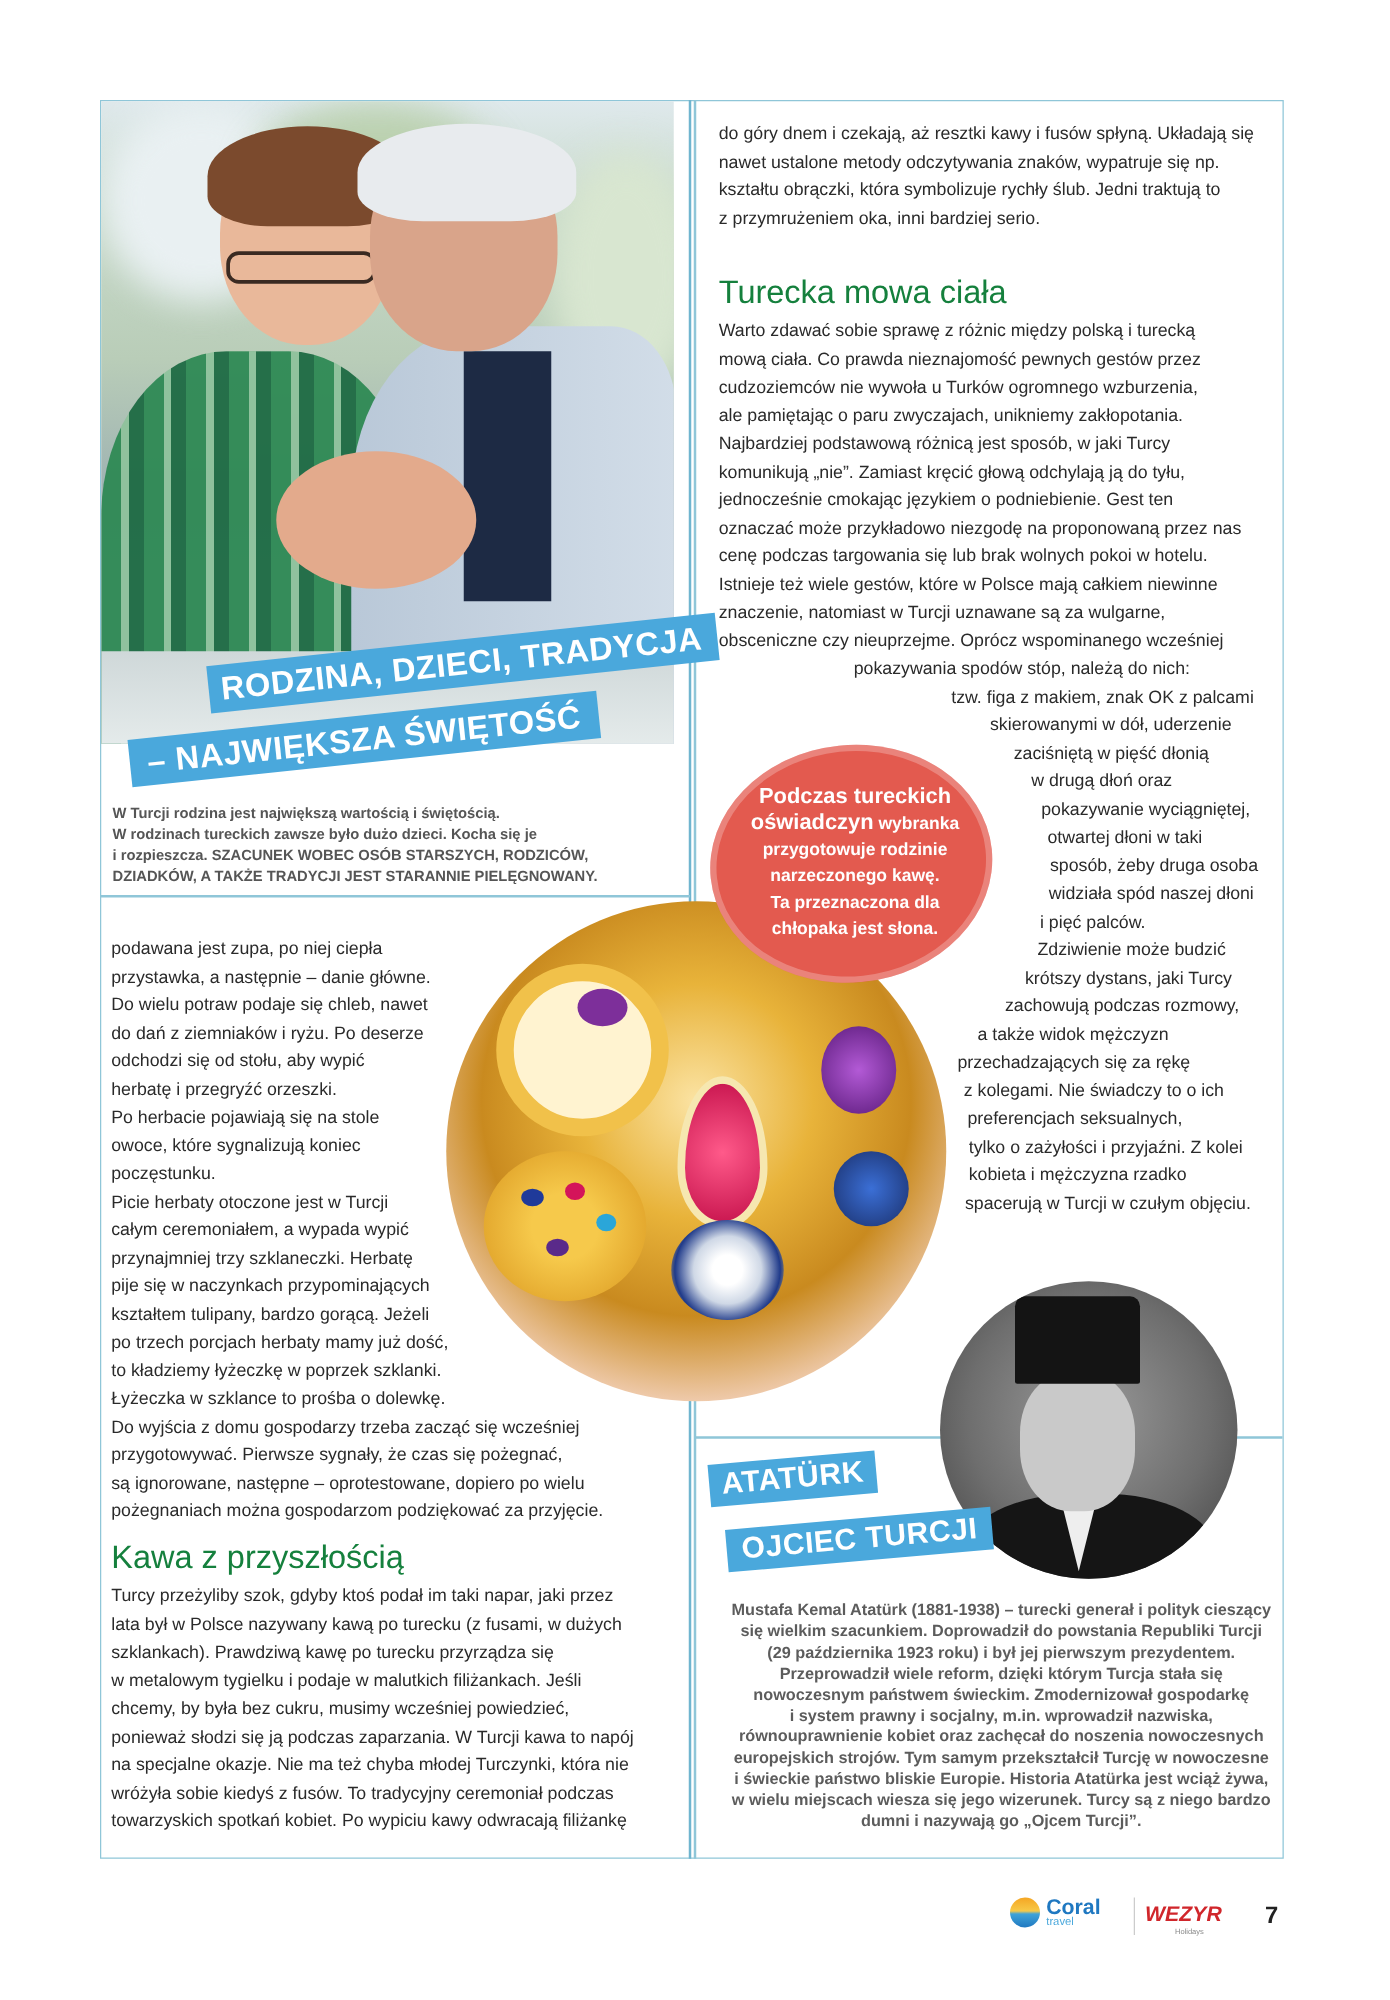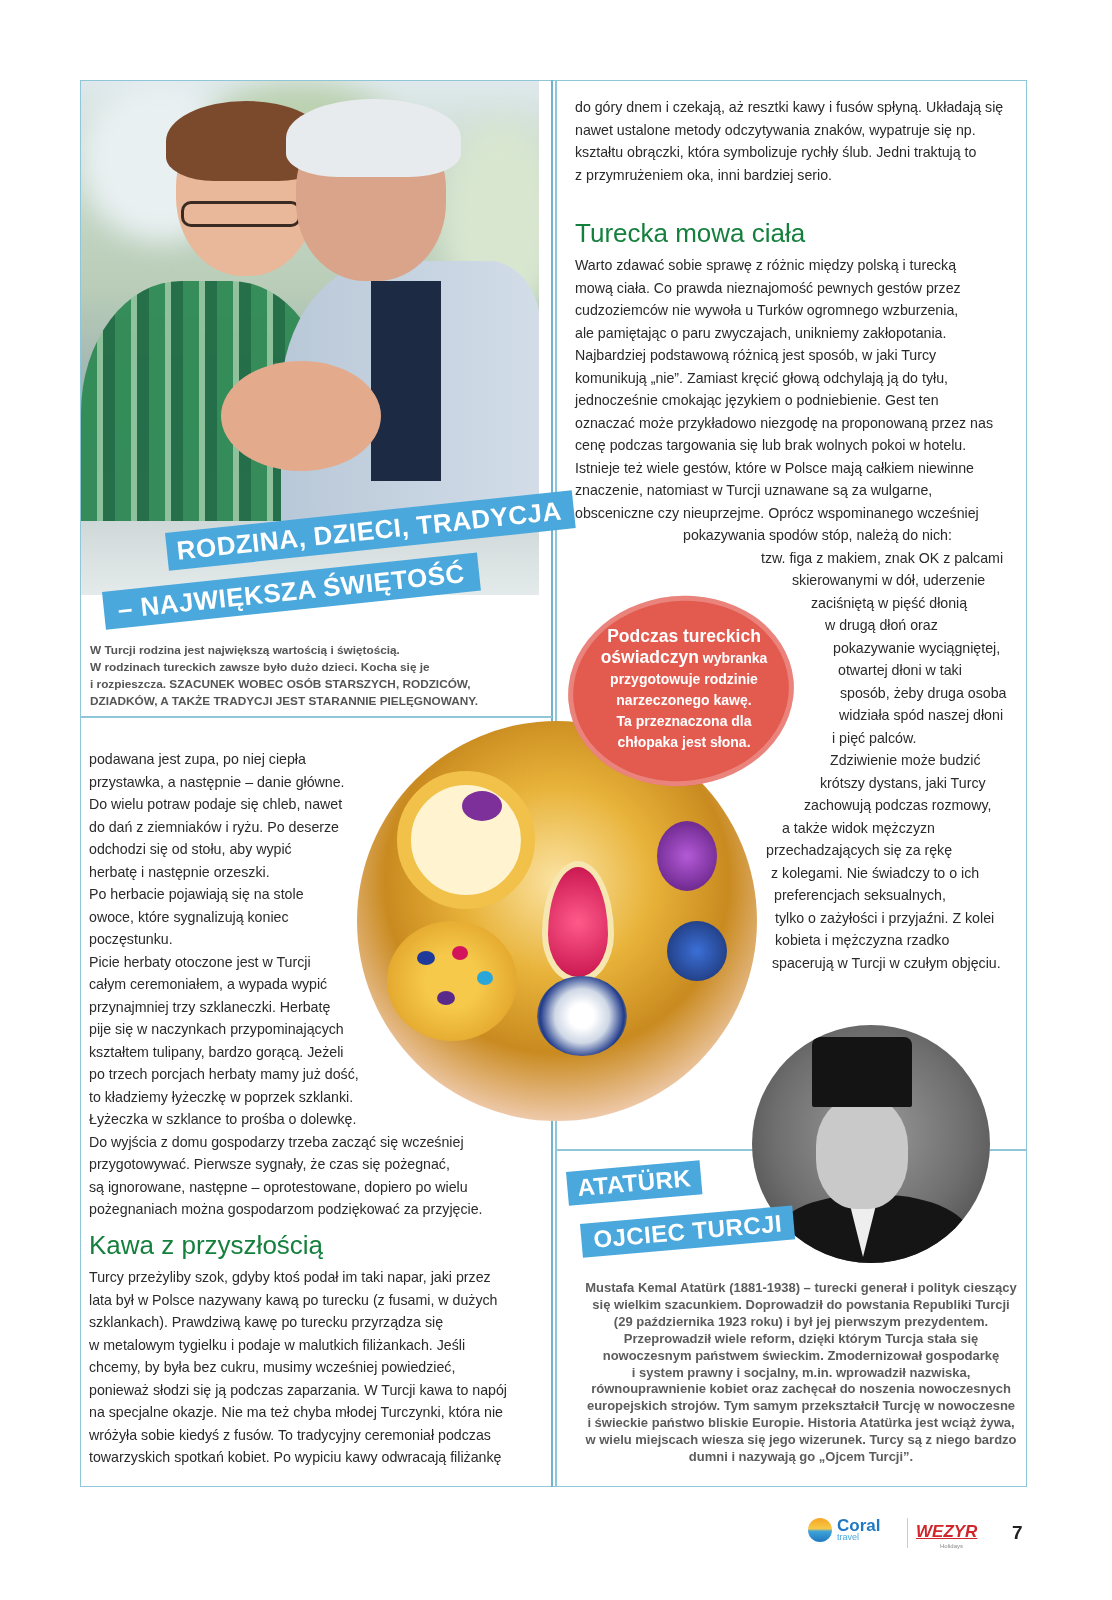--- a/index.html
+++ b/index.html
@@ -61,21 +61,21 @@
 
   .bio{position:absolute;left:576px;top:1280px;width:450px;font-size:13px;line-height:16.9px;color:#5c5c5c;font-weight:bold;text-align:center;}
   .bio span{display:block;white-space:nowrap;}
 
   
   .logo-coral{position:absolute;left:808px;top:1518px;display:flex;align-items:center;gap:5px;}
   .coral-ball{width:24px;height:24px;border-radius:50%;background:linear-gradient(180deg,#f5a623 0%,#f7c948 45%,#3fa3d8 55%,#1f78c1 100%);}
   .coral-txt{font-size:17px;color:#1f78c1;font-weight:bold;line-height:15px;}
   .coral-sub{font-size:9px;color:#4aa8dc;line-height:9px;}
   .sep{position:absolute;left:907px;top:1518px;width:1px;height:30px;background:#ccc;}
-  .logo-wezyr{position:absolute;left:916px;top:1522px;font-size:17px;font-weight:bold;font-style:italic;color:#d0262b;text-decoration:underline;}
+  .logo-wezyr{position:absolute;left:916px;top:1522px;font-size:17px;font-weight:bold;font-style:italic;color:#d0262b;}
   .wezyr-sub{position:absolute;left:940px;top:1543px;font-size:6px;color:#888;}
   .pagenum{position:absolute;left:1012px;top:1522px;font-size:19px;font-weight:bold;color:#222;}
 </style>
 </head>
 <body>
 
 <div class="frame"></div>
 <div class="divider"></div>
 <div class="divider2"></div>
 <div class="hline"></div>
@@ -130,21 +130,21 @@
   <div>Ta przeznaczona dla</div>
   <div>chłopaka jest słona.</div>
 </div>
 
 <div class="col" id="leftbody" style="left:89px;top:748px;">
     <span class="l">podawana jest zupa, po niej ciepła</span>
     <span class="l">przystawka, a następnie – danie główne.</span>
     <span class="l">Do wielu potraw podaje się chleb, nawet</span>
     <span class="l">do dań z ziemniaków i ryżu. Po deserze</span>
     <span class="l">odchodzi się od stołu, aby wypić</span>
-    <span class="l">herbatę i następnie orzeszki.</span>
+    <span class="l">herbatę i przegryźć orzeszki.</span>
     <span class="l">Po herbacie pojawiają się na stole</span>
     <span class="l">owoce, które sygnalizują koniec</span>
     <span class="l">poczęstunku.</span>
     <span class="l">Picie herbaty otoczone jest w Turcji</span>
     <span class="l">całym ceremoniałem, a wypada wypić</span>
     <span class="l">przynajmniej trzy szklaneczki. Herbatę</span>
     <span class="l">pije się w naczynkach przypominających</span>
     <span class="l">kształtem tulipany, bardzo gorącą. Jeżeli</span>
     <span class="l">po trzech porcjach herbaty mamy już dość,</span>
     <span class="l">to kładziemy łyżeczkę w poprzek szklanki.</span>

